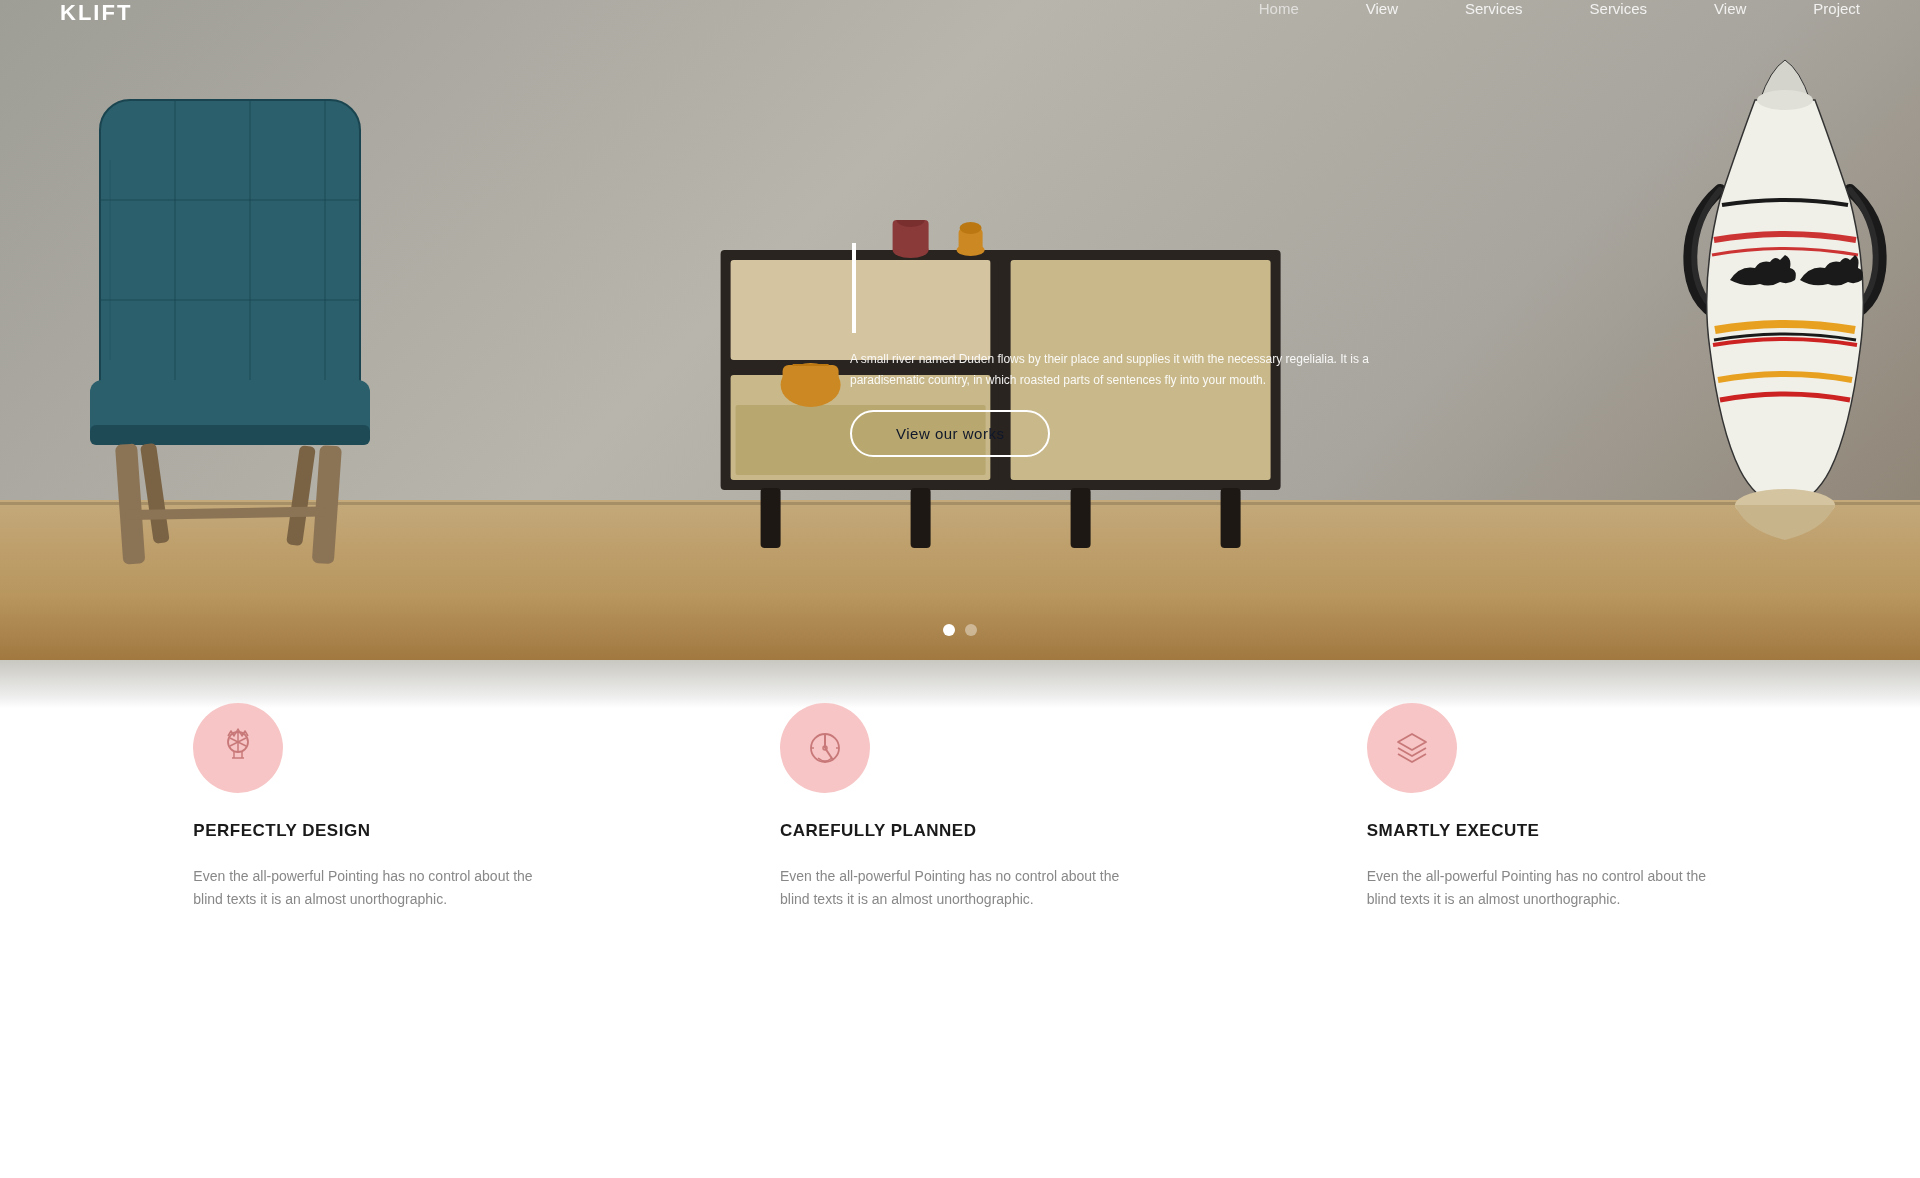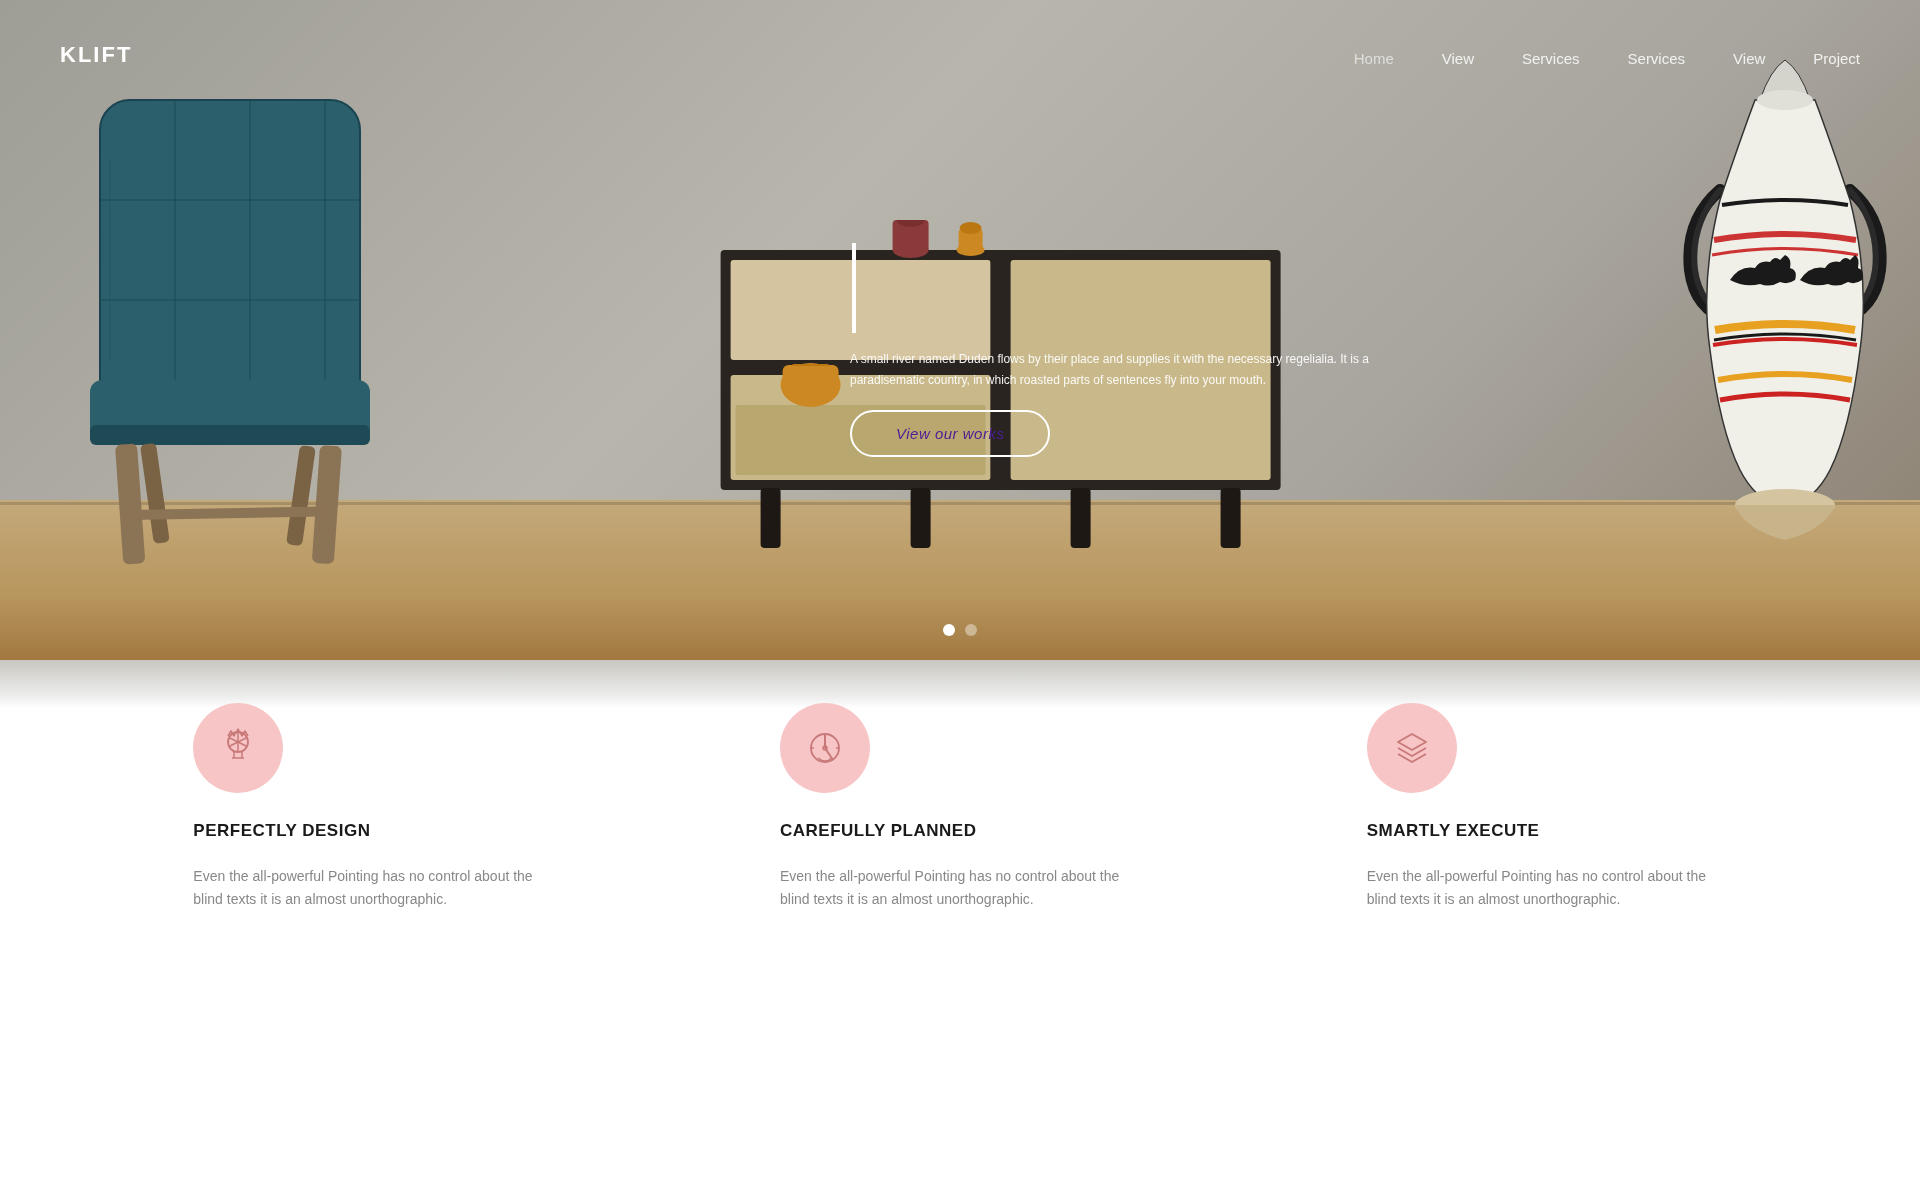--- a/index.html
+++ b/index.html
@@ -4,34 +4,34 @@
   <style>
     * { margin: 0; padding: 0; box-sizing: border-box; }
     body { font-family: 'Segoe UI', Arial, sans-serif; overflow-x: hidden; }
 
     
     .navbar {
       position: absolute;
       top: 0; left: 0; right: 0;
       z-index: 100;
       display: flex;
-      align-items: flex-end;
+      align-items: flex-start;
       justify-content: space-between;
       padding: 0 60px;
       height: 68px;
     }
     .navbar-logo {
       color: #fff;
       font-size: 22px;
       font-weight: 700;
       letter-spacing: 2px;
     }
     .navbar-links {
       display: flex;
-      gap: 48px;
+      gap: 67px;
       list-style: none;
     }
     .navbar-links li a {
       color: #fff;
       text-decoration: none;
       font-size: 15px;
       font-weight: 400;
       opacity: 0.85;
     }
     .navbar-links li a.active {
@@ -130,31 +130,30 @@
       font-size: 12px;
       color: #fff;
       line-height: 1.7;
       max-width: 540px;
       margin-bottom: 20px;
       opacity: 0.92;
     }
     .hero-btn {
       display: inline-block;
       border: 2px solid #fff;
-      color: #4c1d95;
+      color: #0f172a;
       padding: 13px 44px;
       border-radius: 40px;
       font-size: 15px;
       font-weight: 500;
       cursor: pointer;
       text-decoration: none;
       background: transparent;
       transition: all 0.2s;
       letter-spacing: 0.5px;
-      font-style: italic;
     }
 
     
     .hero-dots {
       position: absolute;
       bottom: 24px;
       left: 50%;
       transform: translateX(-50%);
       display: flex;
       gap: 10px;

